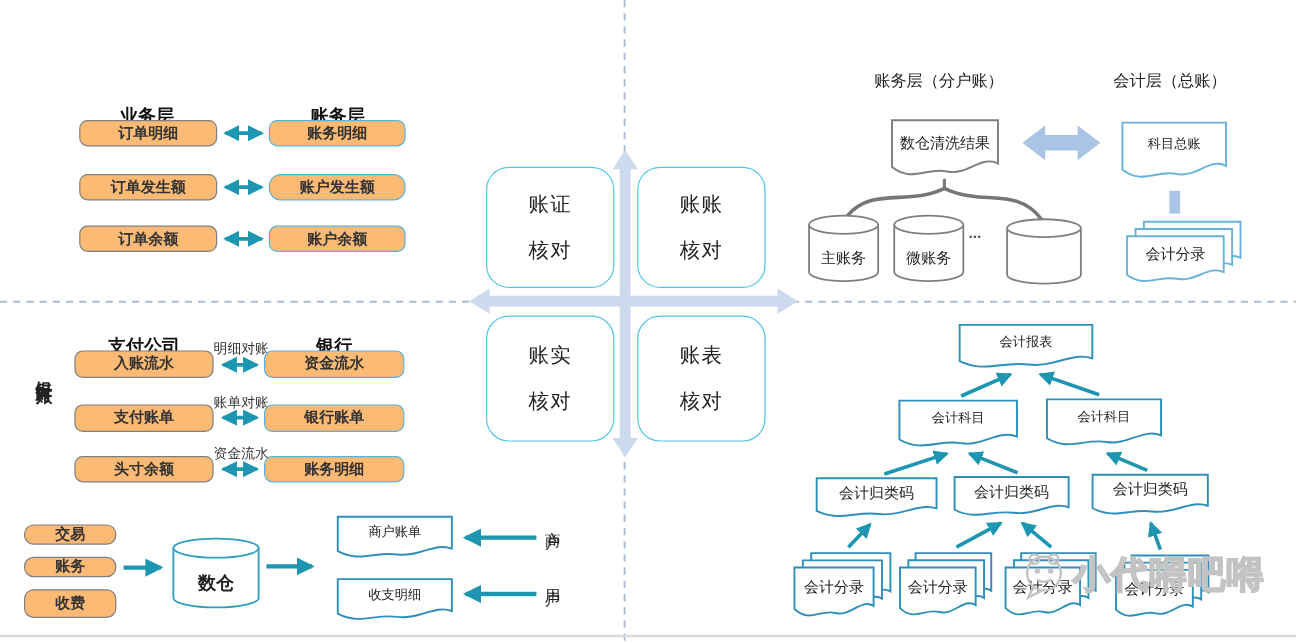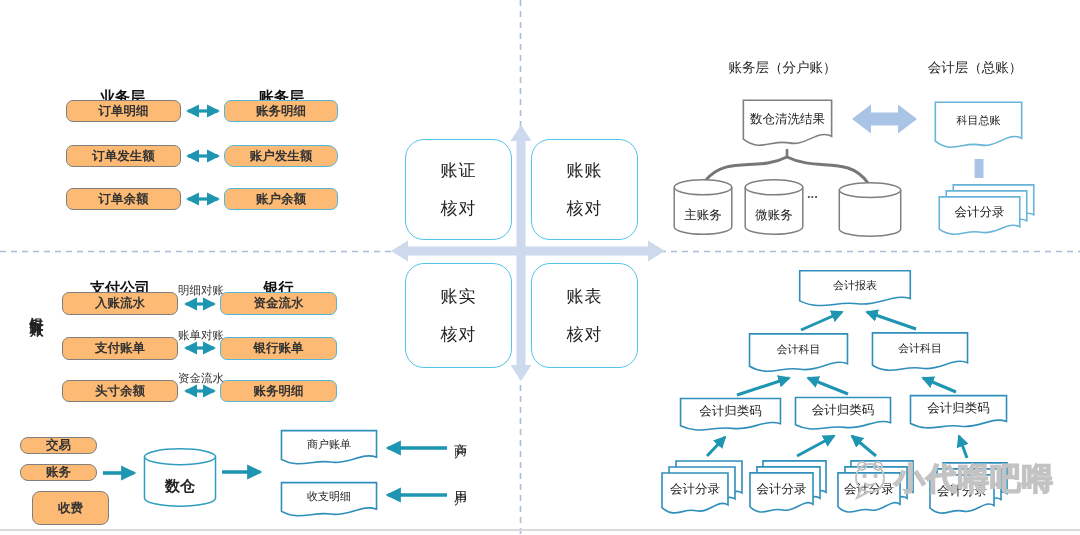--- a/index.html
+++ b/index.html
@@ -239,21 +239,21 @@
     <div class="sheet" style="left:0; top:12px; width:83px; height:44px;">
       <svg viewBox="0 0 100 36" preserveAspectRatio="none">
           <path d="M1.5,1.5 L98.5,1.5 L98.5,26 C84,21 70,33 52,30.5 C33,28 20,37 1.5,28 Z" style="stroke:#68b4d9"></path>
         </svg>
       <span class="lbl">会计分录</span>
     </div>
   </div>
 
   <div class="box src" style="left:20px; top:437px; width:77px; height:17px;">交易</div>
   <div class="box src" style="left:20px; top:464px; width:77px; height:17px;">账务</div>
-  <div class="box src" style="left:32px; top:491px; width:77px; height:34px;">收费</div>
+  <div class="box src" style="left:20px; top:491px; width:77px; height:24px;">收费</div>
 
   <div class="cyl blue" style="left:143px; top:447px; width:74px; height:61px;">
     <svg viewBox="0 0 100 100" preserveAspectRatio="none">
       <path d="M2,16 L2,84 C2,91 23,97 50,97 C77,97 98,91 98,84 L98,16"></path>
       <path d="M2,16 C2,9 23,3 50,3 C77,3 98,9 98,16 C98,23 77,29 50,29 C23,29 2,23 2,16 Z"></path>
     </svg>
     <span class="lbl">数仓</span>
   </div>
 
   <div class="doc bold" style="left:280px; top:429px; width:98px; height:39px;">

